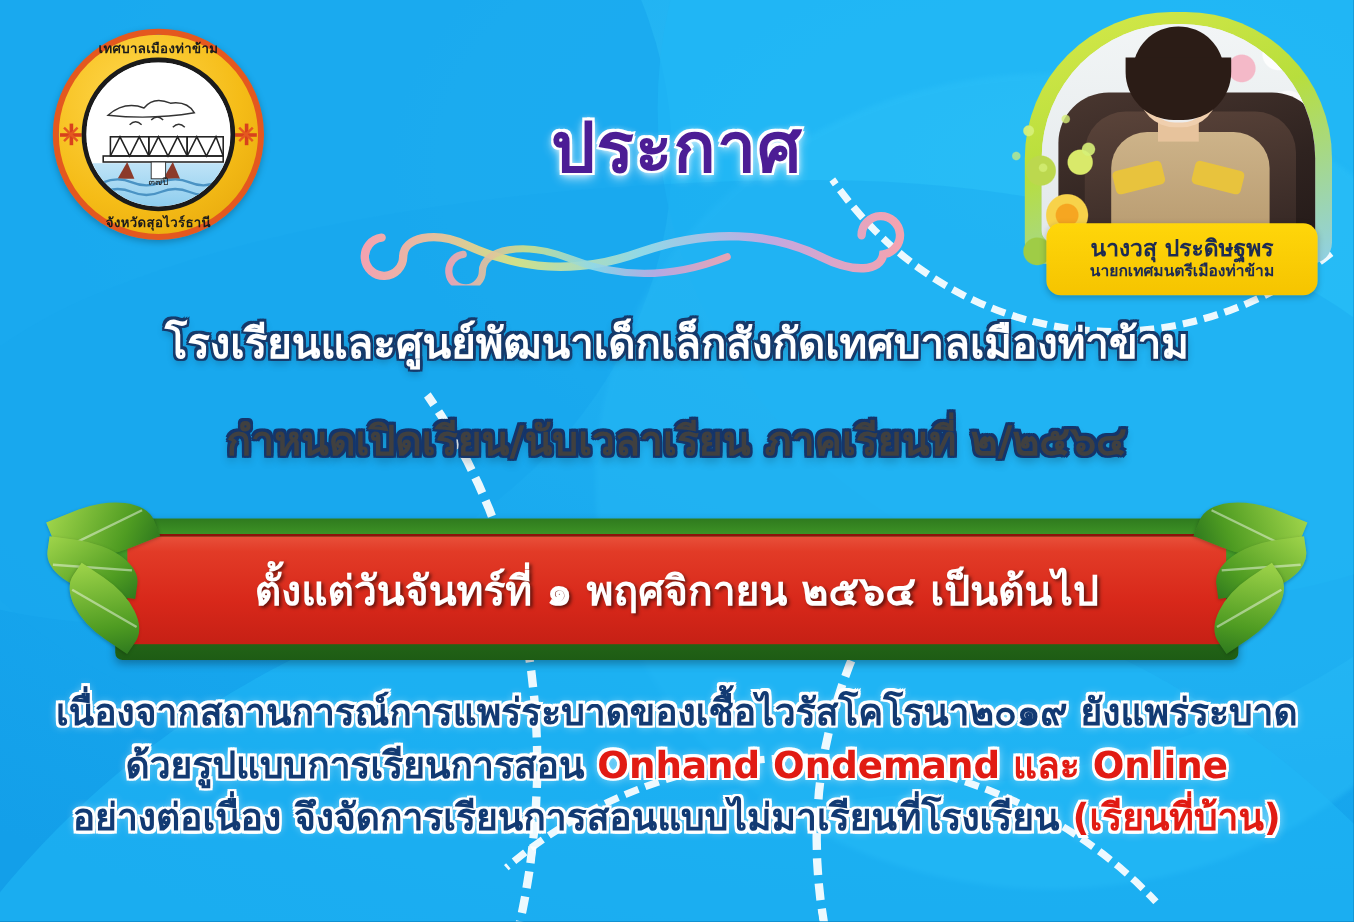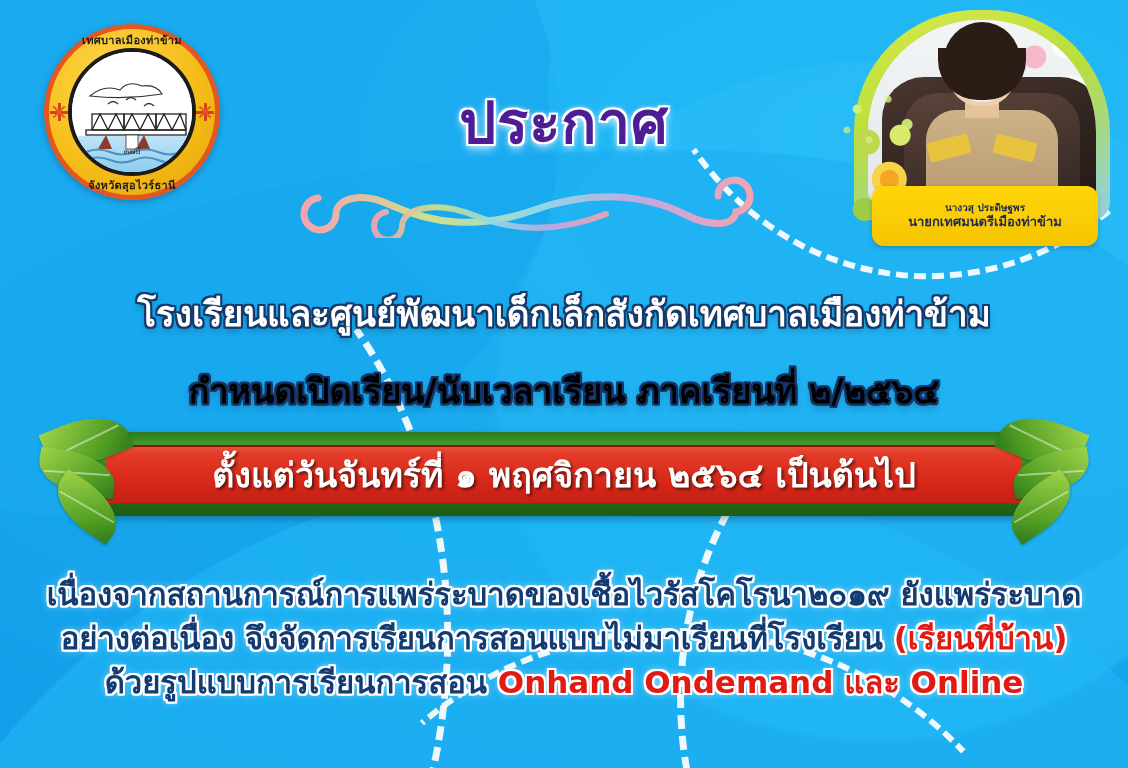--- a/index.html
+++ b/index.html
@@ -203,21 +203,21 @@
   .nameplate{
     position:absolute;left:14px;right:8px;bottom:0;height:60px;
     background:linear-gradient(#ffd60a,#f5c400);
     border-radius:12px;
     box-shadow:0 2px 5px rgba(0,0,0,.22);
     display:flex;flex-direction:column;align-items:center;justify-content:center;
     gap:2px;
   }
   .nameplate .np-name{
     font-family:"DejaVu Sans",sans-serif;
-    font-size:10px;font-weight:bold;color:#1d2b52;line-height:1.1;
+    font-size:19px;font-weight:bold;color:#1d2b52;line-height:1.1;
   }
   .nameplate .np-role{
     font-family:"DejaVu Sans",sans-serif;
     font-size:13px;font-weight:bold;color:#1d2b52;line-height:1.1;
   }
 
   
   .title{
     position:absolute;left:0;right:0;top:76px;text-align:center;
     font-family:"DejaVu Sans",sans-serif;
@@ -233,36 +233,35 @@
 
   
   .line-white{
     position:absolute;left:0;right:0;top:258px;text-align:center;
     font-family:"DejaVu Sans",sans-serif;
     font-size:35px;font-weight:bold;color:#ffffff;
     text-shadow:
       2px 0 0 #163a6b,-2px 0 0 #163a6b,0 2px 0 #163a6b,0 -2px 0 #163a6b,
       2px 2px 0 #163a6b,-2px 2px 0 #163a6b,2px -2px 0 #163a6b,-2px -2px 0 #163a6b,
       0 4px 7px rgba(0,0,0,.3);
-    margin-top: 28px;
   }
   
   .line-yellow{
-    position:absolute;left:0;right:0;top:364px;text-align:center;
-    font-family:"DejaVu Sans",sans-serif;
-    font-size:34px;font-weight:bold;color:#000000;
+    position:absolute;left:0;right:0;top:340px;text-align:center;
+    font-family:"DejaVu Sans",sans-serif;
+    font-size:34px;font-weight:bold;color:#404040;
     text-shadow:
       2px 0 0 #15356a,-2px 0 0 #15356a,0 2px 0 #15356a,0 -2px 0 #15356a,
       2px 2px 0 #15356a,-2px 2px 0 #15356a,2px -2px 0 #15356a,-2px -2px 0 #15356a,
       0 4px 8px rgba(0,0,0,.32);
   }
 
   
   .banner{
-    position:absolute;left:96px;right:96px;top:432px;height:84px;
+    position:absolute;left:96px;right:96px;top:432px;height:118px;
   }
   .banner-green{
     position:absolute;inset:0;border-radius:6px;
     background:linear-gradient(#2f7a1e,#46a22a 18%,#2f7a1e 50%,#1e5c14 100%);
     box-shadow:0 3px 7px rgba(0,0,0,.3);
   }
   .banner-red{
     position:absolute;left:10px;right:10px;top:13px;bottom:13px;
     border-radius:3px;
     background:linear-gradient(#e8503a 0%,#e23b27 14%,#d8281a 60%,#c62015 100%);
@@ -416,20 +415,20 @@
     <div class="leaf-cluster right">
       <div class="leaf l1"></div>
       <div class="leaf l2"></div>
       <div class="leaf l3"></div>
     </div>
   </div>
 
   <div class="body-block">
     <div class="body-line">เนื่องจากสถานการณ์การแพร่ระบาดของเชื้อไวรัสโคโรนา๒๐๑๙ ยังแพร่ระบาด</div>
     <div class="body-line">
+      <span>ด้วยรูปแบบการเรียนการสอน </span><span class="hl-red">Onhand Ondemand และ Online</span>
+    </div>
+    <div class="body-line">
       <span>อย่างต่อเนื่อง  จึงจัดการเรียนการสอนแบบไม่มาเรียนที่โรงเรียน </span><span class="hl-red">(เรียนที่บ้าน)</span>
     </div>
-    <div class="body-line">
-      <span>ด้วยรูปแบบการเรียนการสอน </span><span class="hl-red">Onhand Ondemand และ Online</span>
-    </div>
   </div>
 
 </div>
 
 </body></html>

